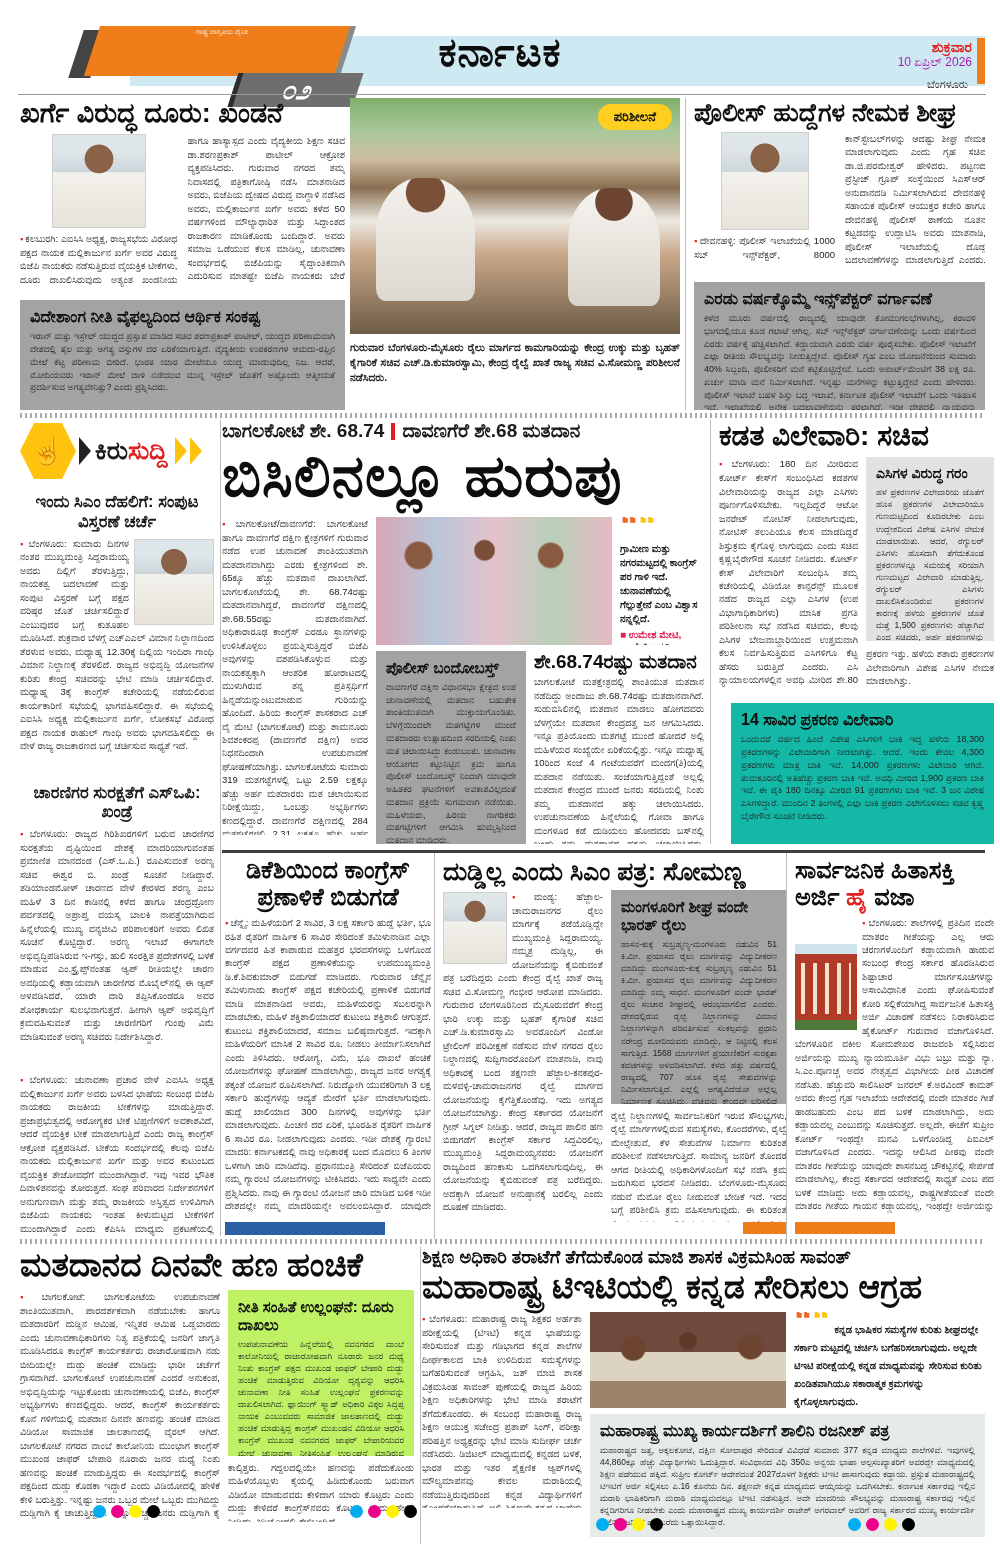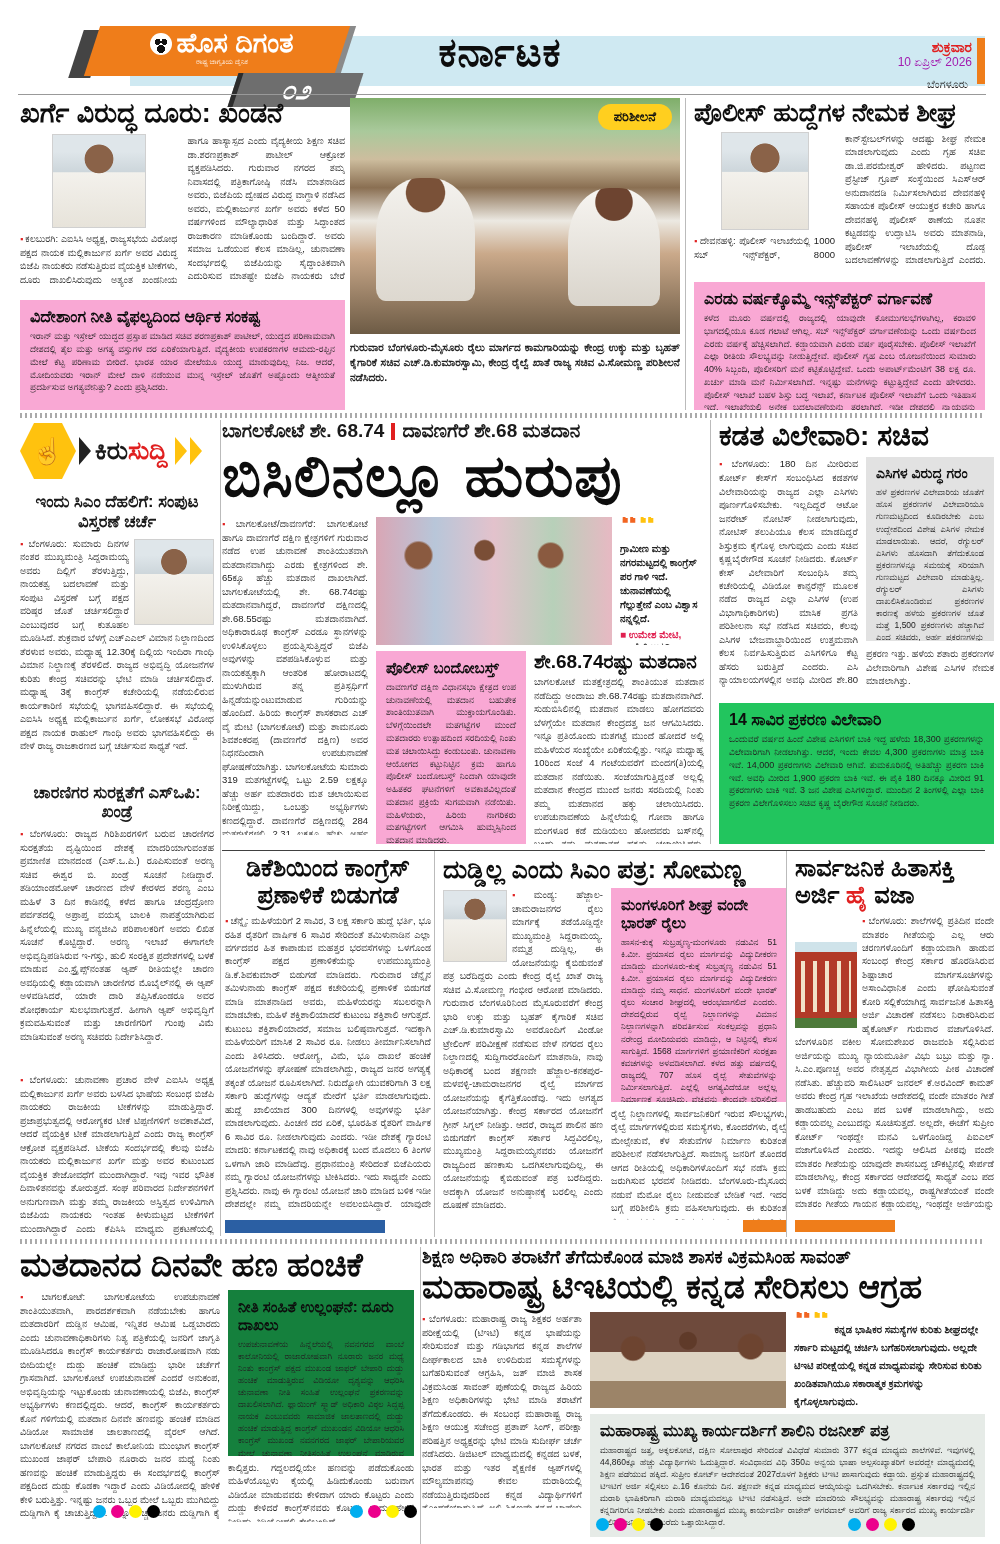--- a/index.html
+++ b/index.html
@@ -31,23 +31,23 @@
   .date-date{font-size:12px;color:#a21caf;}
   .date-city{position:absolute;right:32px;top:78px;font-size:11px;color:#222;}
   .band-bar{position:absolute;right:15px;top:38px;width:8px;height:46px;background:#ef7d1a;}
 
   
   .art-head{font-weight:800;color:#0d0d0d;line-height:1.12;}
   .dateline-bullet{color:#e02020;font-size:9px;margin-right:2px;}
   .dateline{font-weight:400;}
   .body{font-size:9.5px;line-height:1.42;text-align:justify;color:#222;}
   .boxtitle{font-weight:800;font-size:15px;color:#0d0d0d;margin-bottom:4px;}
-  .pinkbox{background:#f9a8d4;padding:8px 10px;}
-  .orangebox{background:#15803d;padding:8px 10px;}
-  .creambox{background:#22c55e;padding:8px 10px;}
+  .pinkbox{background:#a3a3a3;padding:8px 10px;}
+  .orangebox{background:#bef264;padding:8px 10px;}
+  .creambox{background:#14b8a6;padding:8px 10px;margin-left:12px;}
   .graybox{background:#e2e2e2;padding:8px 10px;}
   .graybox2{background:#e6ebe7;padding:8px 10px;}
   .dotsep{height:5px;background-image:repeating-linear-gradient(90deg,#aaa 0 2px,transparent 2px 5px);}
   .vline-r{border-right:1px solid #bbb;}
   .vline-l{border-left:1px solid #bbb;}
 
   
   .photo{position:relative;background:#ccc;}
   .ph-train{background:linear-gradient(180deg,#7fae6a 0%,#a9c99b 14%,#cdbd9e 26%,#8a6f52 38%,#ece9e2 52%,#caa98a 66%,#6d5b45 100%);}
   .ph-train:before{content:"";position:absolute;left:8%;top:34%;width:30%;height:52%;border-radius:45% 45% 10% 10%;
@@ -114,21 +114,20 @@
 
 <div class="page">
 
   <header class="masthead">
     <div class="band"></div>
     <div class="section-title">ಕರ್ನಾಟಕ</div>
     <div class="logo-wrap">
       <div class="logo-slash"></div>
       <div class="logo-box"></div>
       <div class="logo-inner">
-        <div class="logo-name"><span class="logo-circle"></span><span>ಹೊಸ ದಿಗಂತ</span></div>
         <div class="logo-tag">ರಾಷ್ಟ್ರ ಜಾಗೃತಿಯ ದೈನಿಕ</div>
       </div>
       <div class="pagenum-box">೦೨</div>
     </div>
     <div class="date-block">
       <div class="date-day">ಶುಕ್ರವಾರ</div>
       <div class="date-date">10 ಏಪ್ರಿಲ್ 2026</div>
     </div>
     <div class="band-bar"></div>
     <div class="date-city">ಬೆಂಗಳೂರು</div>
@@ -259,21 +258,21 @@
           </div>
           <div class="body clip" style="margin-top:6px;height:48px;">ಪ್ರಕರಣ ಇತ್ತು. ಹಳೆಯ ಶತಾರು ಪ್ರಕರಣಗಳ ವಿಲೇವಾರಿಗಾಗಿ ವಿಶೇಷ ಎಸಿಗಳ ನೇಮಕ ಮಾಡಲಾಗಿತ್ತು.</div>
         </div>
       </div>
       <div class="creambox clip" style="margin-top:8px;height:140px;">
         <div class="boxtitle" style="font-size:16px;">14 ಸಾವಿರ ಪ್ರಕರಣ ವಿಲೇವಾರಿ</div>
         <div class="body" style="font-size:9px;">ಒಂದುವರೆ ವರ್ಷದ ಹಿಂದೆ ವಿಶೇಷ ಎಸಿಗಳಿಗೆ ಬಾಕಿ ಇದ್ದ ಹಳೆಯ 18,300 ಪ್ರಕರಣಗಳನ್ನು ವಿಲೇವಾರಿಗಾಗಿ ನೀಡಲಾಗಿತ್ತು. ಆದರೆ, ಇಂದು ಕೇವಲ 4,300 ಪ್ರಕರಣಗಳು ಮಾತ್ರ ಬಾಕಿ ಇವೆ. 14,000 ಪ್ರಕರಣಗಳು ವಿಲೇವಾರಿ ಆಗಿವೆ. ತುಮಕೂರಿನಲ್ಲಿ ಅತಿಹೆಚ್ಚು ಪ್ರಕರಣ ಬಾಕಿ ಇವೆ. ಅವಧಿ ಮೀರಿದ 1,900 ಪ್ರಕರಣ ಬಾಕಿ ಇವೆ. ಈ ಪೈಕಿ 180 ದಿನಕ್ಕೂ ಮೀರಿದ 91 ಪ್ರಕರಣಗಳು ಬಾಕಿ ಇವೆ. 3 ಜನ ವಿಶೇಷ ಎಸಿಗಳಿದ್ದಾರೆ. ಮುಂದಿನ 2 ತಿಂಗಳಲ್ಲಿ ಎಲ್ಲಾ ಬಾಕಿ ಪ್ರಕರಣ ವಿಲೇಗೊಳಿಸಲು ಸಚಿವ ಕೃಷ್ಣ ಬೈರೇಗೌಡ ಸೂಚನೆ ನೀಡಿದರು.</div>
       </div>
     </article>
 
-    <div class="col-abs" style="left:202px;top:430px;width:763px;height:386px;border-top:1px solid #404040;">
+    <div class="col-abs" style="left:202px;top:430px;width:763px;height:386px;border-top:3px solid #404040;">
 
       <article class="col-abs clip" style="left:3px;width:206px;height:382px;padding-top:4px;">
         <h2 class="art-head" style="font-size:24px;margin:0 0 5px;text-align:center;">ಡಿಕೆಶಿಯಿಂದ ಕಾಂಗ್ರೆಸ್ ಪ್ರಣಾಳಿಕೆ ಬಿಡುಗಡೆ</h2>
         <div class="body clip" style="height:300px;">
           <span class="dateline-bullet">▪</span><span class="dateline">ಚೆನ್ನೈ:</span>
           <span>ಮಹಿಳೆಯರಿಗೆ 2 ಸಾವಿರ, 3 ಲಕ್ಷ ಸರ್ಕಾರಿ ಹುದ್ದೆ ಭರ್ತಿ, ಭೂ ರಹಿತ ರೈತರಿಗೆ ವಾರ್ಷಿಕ 6 ಸಾವಿರ ಸೇರಿದಂತೆ ತಮಿಳುನಾಡಿನ ಎಲ್ಲಾ ವರ್ಗದವರ ಹಿತ ಕಾಪಾಡುವ ಮಹತ್ತರ ಭರವಸೆಗಳನ್ನು ಒಳಗೊಂಡ ಕಾಂಗ್ರೆಸ್ ಪಕ್ಷದ ಪ್ರಣಾಳಿಕೆಯನ್ನು ಉಪಮುಖ್ಯಮಂತ್ರಿ ಡಿ.ಕೆ.ಶಿವಕುಮಾರ್ ಬಿಡುಗಡೆ ಮಾಡಿದರು. ಗುರುವಾರ ಚೆನ್ನೈನ ತಮಿಳುನಾಡು ಕಾಂಗ್ರೆಸ್ ಪಕ್ಷದ ಕಚೇರಿಯಲ್ಲಿ ಪ್ರಣಾಳಿಕೆ ಬಿಡುಗಡೆ ಮಾಡಿ ಮಾತನಾಡಿದ ಅವರು, ಮಹಿಳೆಯರನ್ನು ಸಬಲರನ್ನಾಗಿ ಮಾಡಬೇಕು, ಮಹಿಳೆ ಶಕ್ತಿಶಾಲಿಯಾದರೆ ಕುಟುಂಬ ಶಕ್ತಿಶಾಲಿ ಆಗುತ್ತದೆ. ಕುಟುಂಬ ಶಕ್ತಿಶಾಲಿಯಾದರೆ, ಸಮಾಜ ಬಲಿಷ್ಠವಾಗುತ್ತದೆ. ಇದಕ್ಕಾಗಿ ಮಹಿಳೆಯರಿಗೆ ಮಾಸಿಕ 2 ಸಾವಿರ ರೂ. ನೀಡಲು ತೀರ್ಮಾನಿಸಲಾಗಿದೆ ಎಂದು ತಿಳಿಸಿದರು. ಆರೋಗ್ಯ, ವಿಮೆ, ಭೂ ದಾಖಲೆ ಹಂಚಿಕೆ ಯೋಜನೆಗಳನ್ನು ಘೋಷಣೆ ಮಾಡಲಾಗಿದ್ದು, ರಾಜ್ಯದ ಜನರ ಅಗತ್ಯಕ್ಕೆ ತಕ್ಕಂತೆ ಯೋಜನೆ ರೂಪಿಸಲಾಗಿದೆ. ನಿರುದ್ಯೋಗಿ ಯುವಕರಿಗಾಗಿ 3 ಲಕ್ಷ ಸರ್ಕಾರಿ ಹುದ್ದೆಗಳನ್ನು ಆದ್ಯತೆ ಮೇರೆಗೆ ಭರ್ತಿ ಮಾಡಲಾಗುವುದು. ಹುದ್ದೆ ಖಾಲಿಯಾದ 300 ದಿನಗಳಲ್ಲಿ ಅವುಗಳನ್ನು ಭರ್ತಿ ಮಾಡಲಾಗುವುದು. ಪಿಂಚಣಿ ದರ ಏರಿಕೆ, ಭೂರಹಿತ ರೈತರಿಗೆ ವಾರ್ಷಿಕ 6 ಸಾವಿರ ರೂ. ನೀಡಲಾಗುವುದು ಎಂದರು.</span>
           <span class="dateline">ಇಡೀ ದೇಶಕ್ಕೆ ಗ್ಯಾರಂಟಿ ಮಾದರಿ:</span>
           <span>ಕರ್ನಾಟಕದಲ್ಲಿ ನಾವು ಅಧಿಕಾರಕ್ಕೆ ಬಂದ ಮೊದಲು 6 ತಿಂಗಳ ಒಳಗಾಗಿ ಜಾರಿ ಮಾಡಿದೆವು. ಪ್ರಧಾನಮಂತ್ರಿ ಸೇರಿದಂತೆ ಬಿಜೆಪಿಯರು ನಮ್ಮ ಗ್ಯಾರಂಟಿ ಯೋಜನೆಗಳನ್ನು ಟೀಕಿಸಿದರು. ಇದು ಸಾಧ್ಯವೇ ಎಂದು ಪ್ರಶ್ನಿಸಿದರು. ನಾವು ಈ ಗ್ಯಾರಂಟಿ ಯೋಜನೆ ಜಾರಿ ಮಾಡಿದ ಬಳಿಕ ಇಡೀ ದೇಶದಲ್ಲೇ ನಮ್ಮ ಮಾದರಿಯನ್ನೇ ಅವಲಂಬಿಸಿದ್ದಾರೆ. ಯಾವುದೇ ರಾಜ್ಯವಾಗಲಿ, ಯಾವುದೇ ಸರ್ಕಾರವಿರಲಿ ಮಹಾರಾಷ್ಟ್ರ, ಮಧ್ಯಪ್ರದೇಶ, ಬಿಹಾರ ರಾಜ್ಯಗಳಲ್ಲಿ ಬಿಜೆಪಿ ನಮ್ಮ ಯೋಜನೆಗಳನ್ನು ನಕಲು ಮಾಡಲಾಗಿದೆ ಎಂದರು.</span>
         </div>
         <div class="endbar-blue" style="margin-top:6px;"></div>

